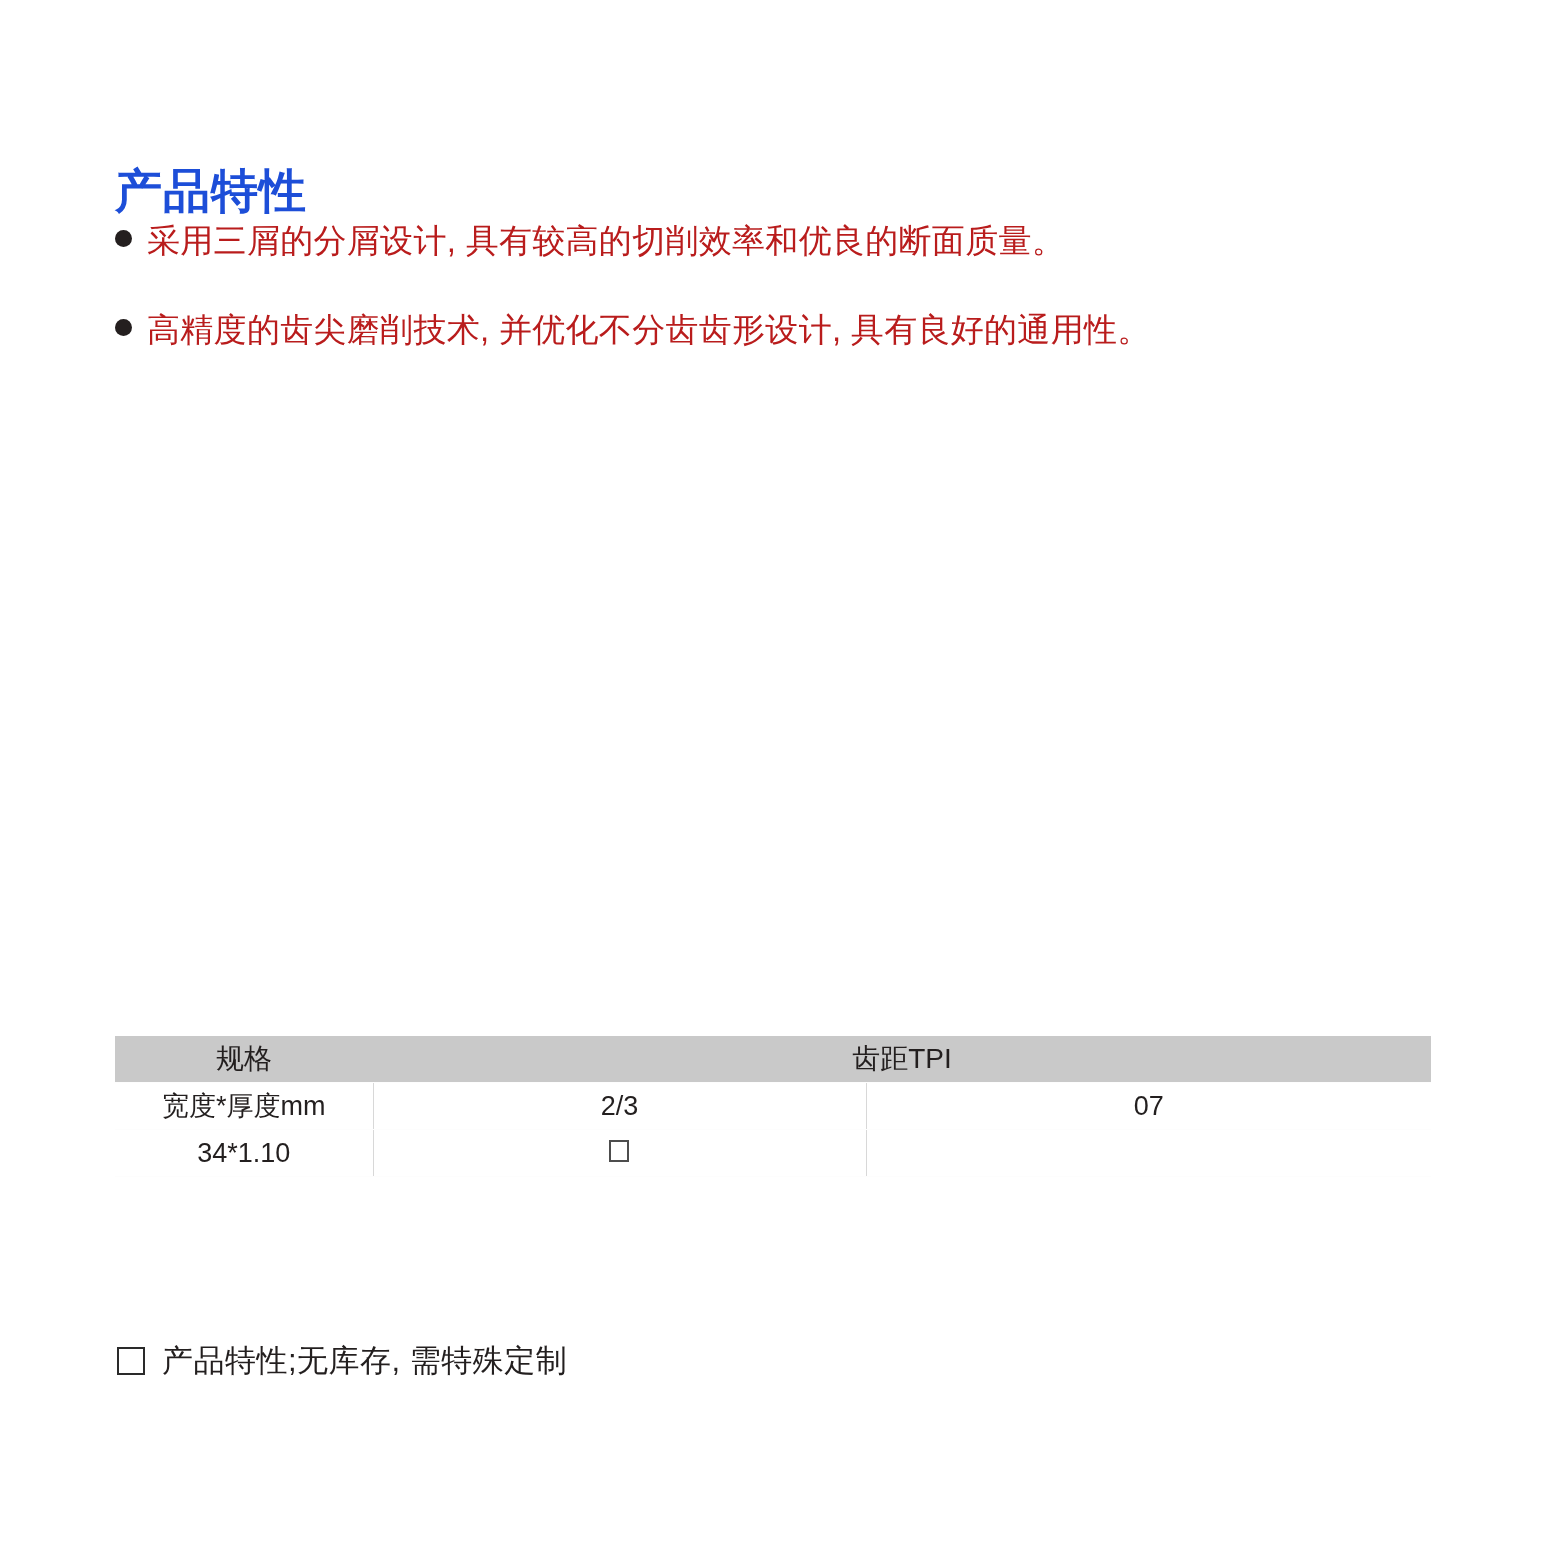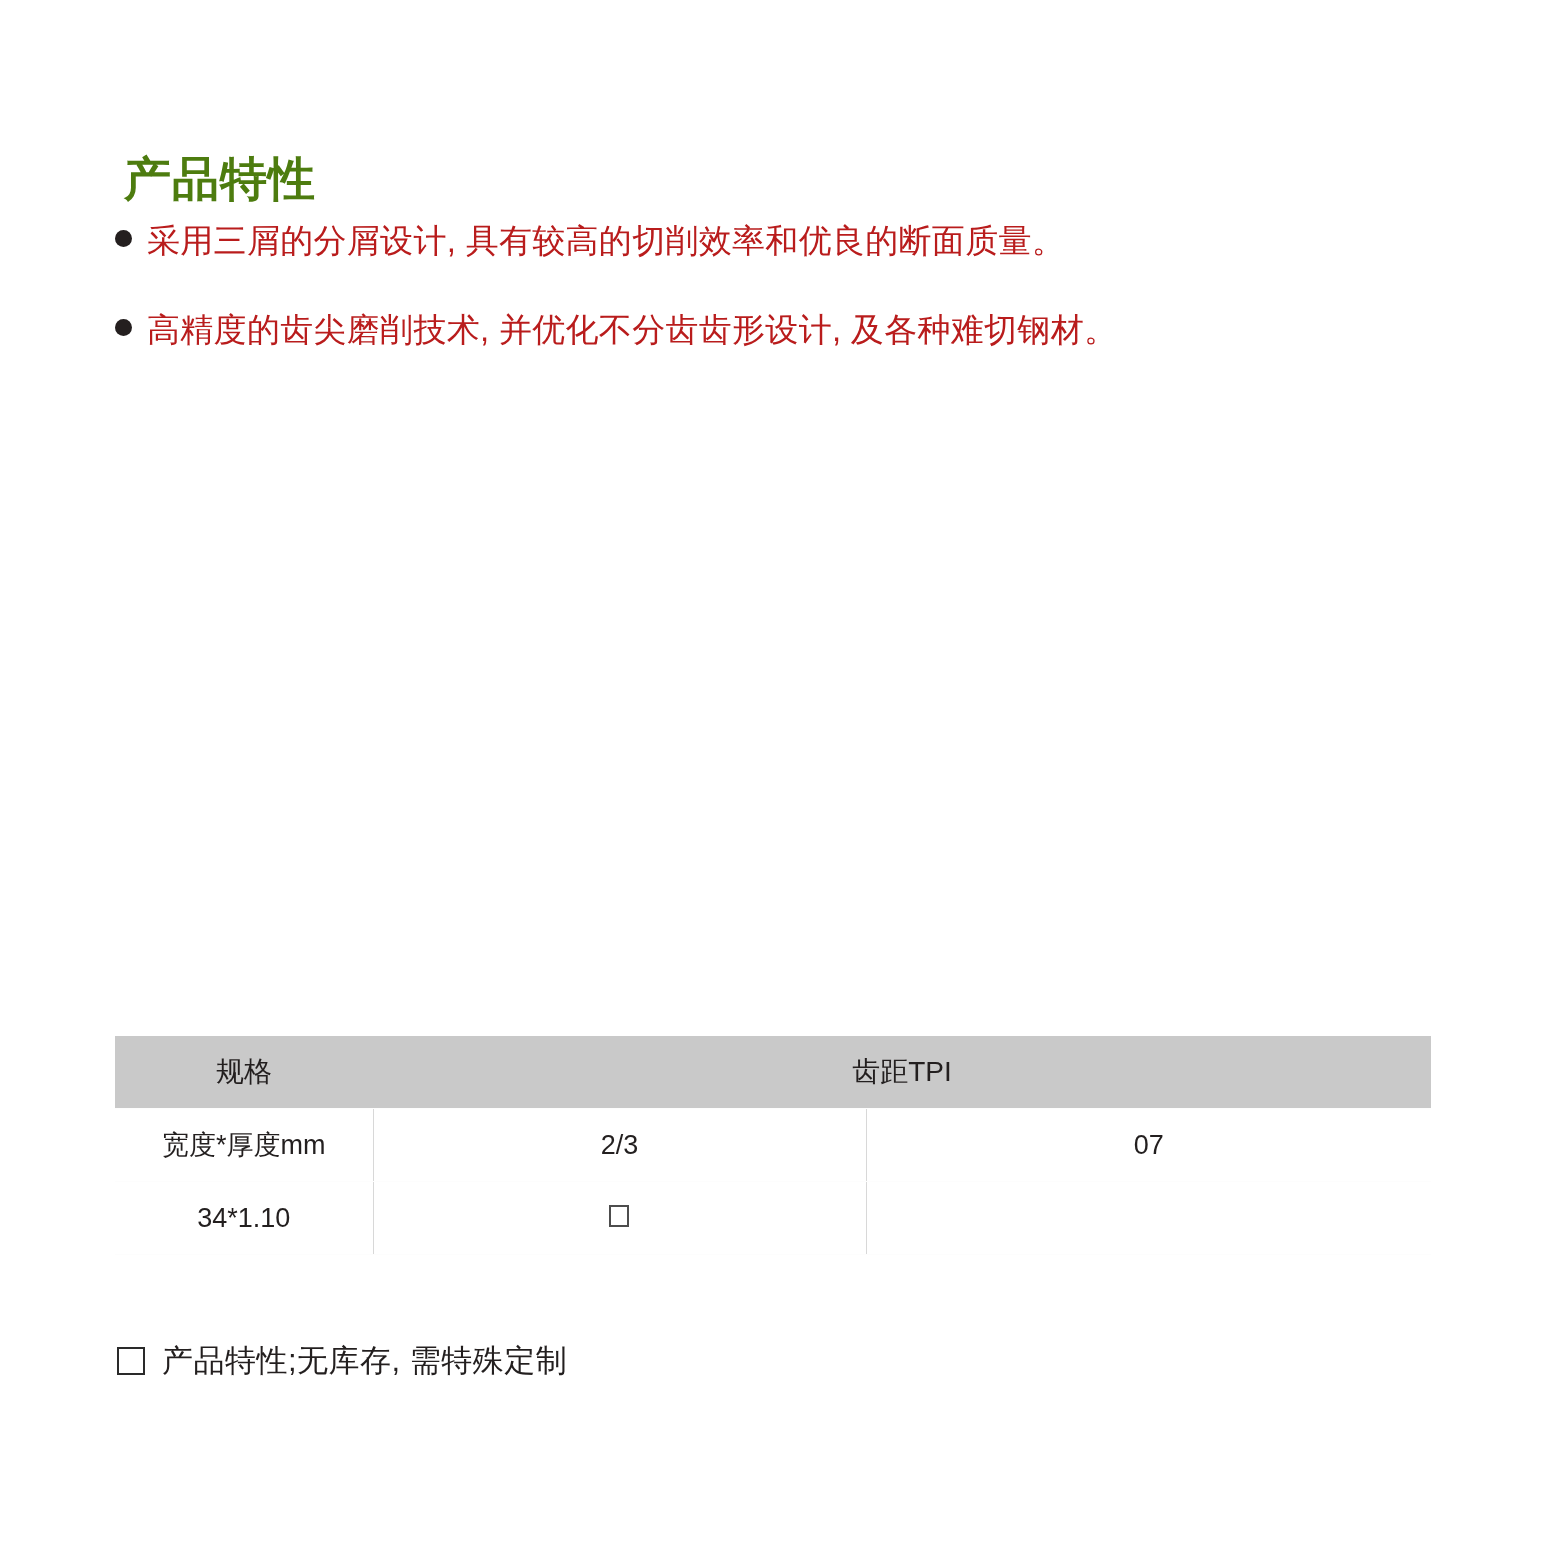--- a/index.html
+++ b/index.html
@@ -18,27 +18,26 @@
 
   .page {
     position: absolute;
     inset: 0;
   }
 
   
   .section-title {
     position: absolute;
     left: 115px;
-    top: 122px;
+    top: 134px;
     font-size: 47px;
     font-weight: bold;
     letter-spacing: 1px;
-    color: #4d7c0f;
+    color: #1d4ed8;
     line-height: 1.1;
-    margin-left: 9px;
   }
 
   
   .features {
     position: absolute;
     left: 115px;
     top: 214px;
     width: 1330px;
   }
   .feature-item {
@@ -71,21 +70,21 @@
     width: 1316px;
     border-collapse: collapse;
     table-layout: fixed;
     font-size: 27px;
     color: #231f1f;
   }
   .spec-table td {
     height: 40px;
     text-align: center;
     vertical-align: middle;
-    padding: 16px;
+    padding: 3px;
     border: none;
     position: relative;
   }
   .row-gray td { background: #c9c9c9; }
   .row-white td { background: #ffffff; }
 
   .sep-v {
     border-right: 1px solid #e9e9e9;
   }
   .sep-v-strong {
@@ -137,21 +136,21 @@
 
   <h1 class="section-title">产品特性</h1>
 
   <div class="features">
     <div class="feature-item">
       <span class="feature-bullet"></span>
       <span class="feature-text">采用三屑的分屑设计, 具有较高的切削效率和优良的断面质量。</span>
     </div>
     <div class="feature-item">
       <span class="feature-bullet"></span>
-      <span class="feature-text">高精度的齿尖磨削技术, 并优化不分齿齿形设计, 及各种难切钢材。</span>
+      <span class="feature-text">高精度的齿尖磨削技术, 并优化不分齿齿形设计, 具有良好的通用性。</span>
     </div>
   </div>
 
   <table class="spec-table">
     <colgroup>
       <col style="width:258px">
       <col style="width:122px">
       <col style="width:248px">
       <col style="width:123px">
       <col style="width:189px">

